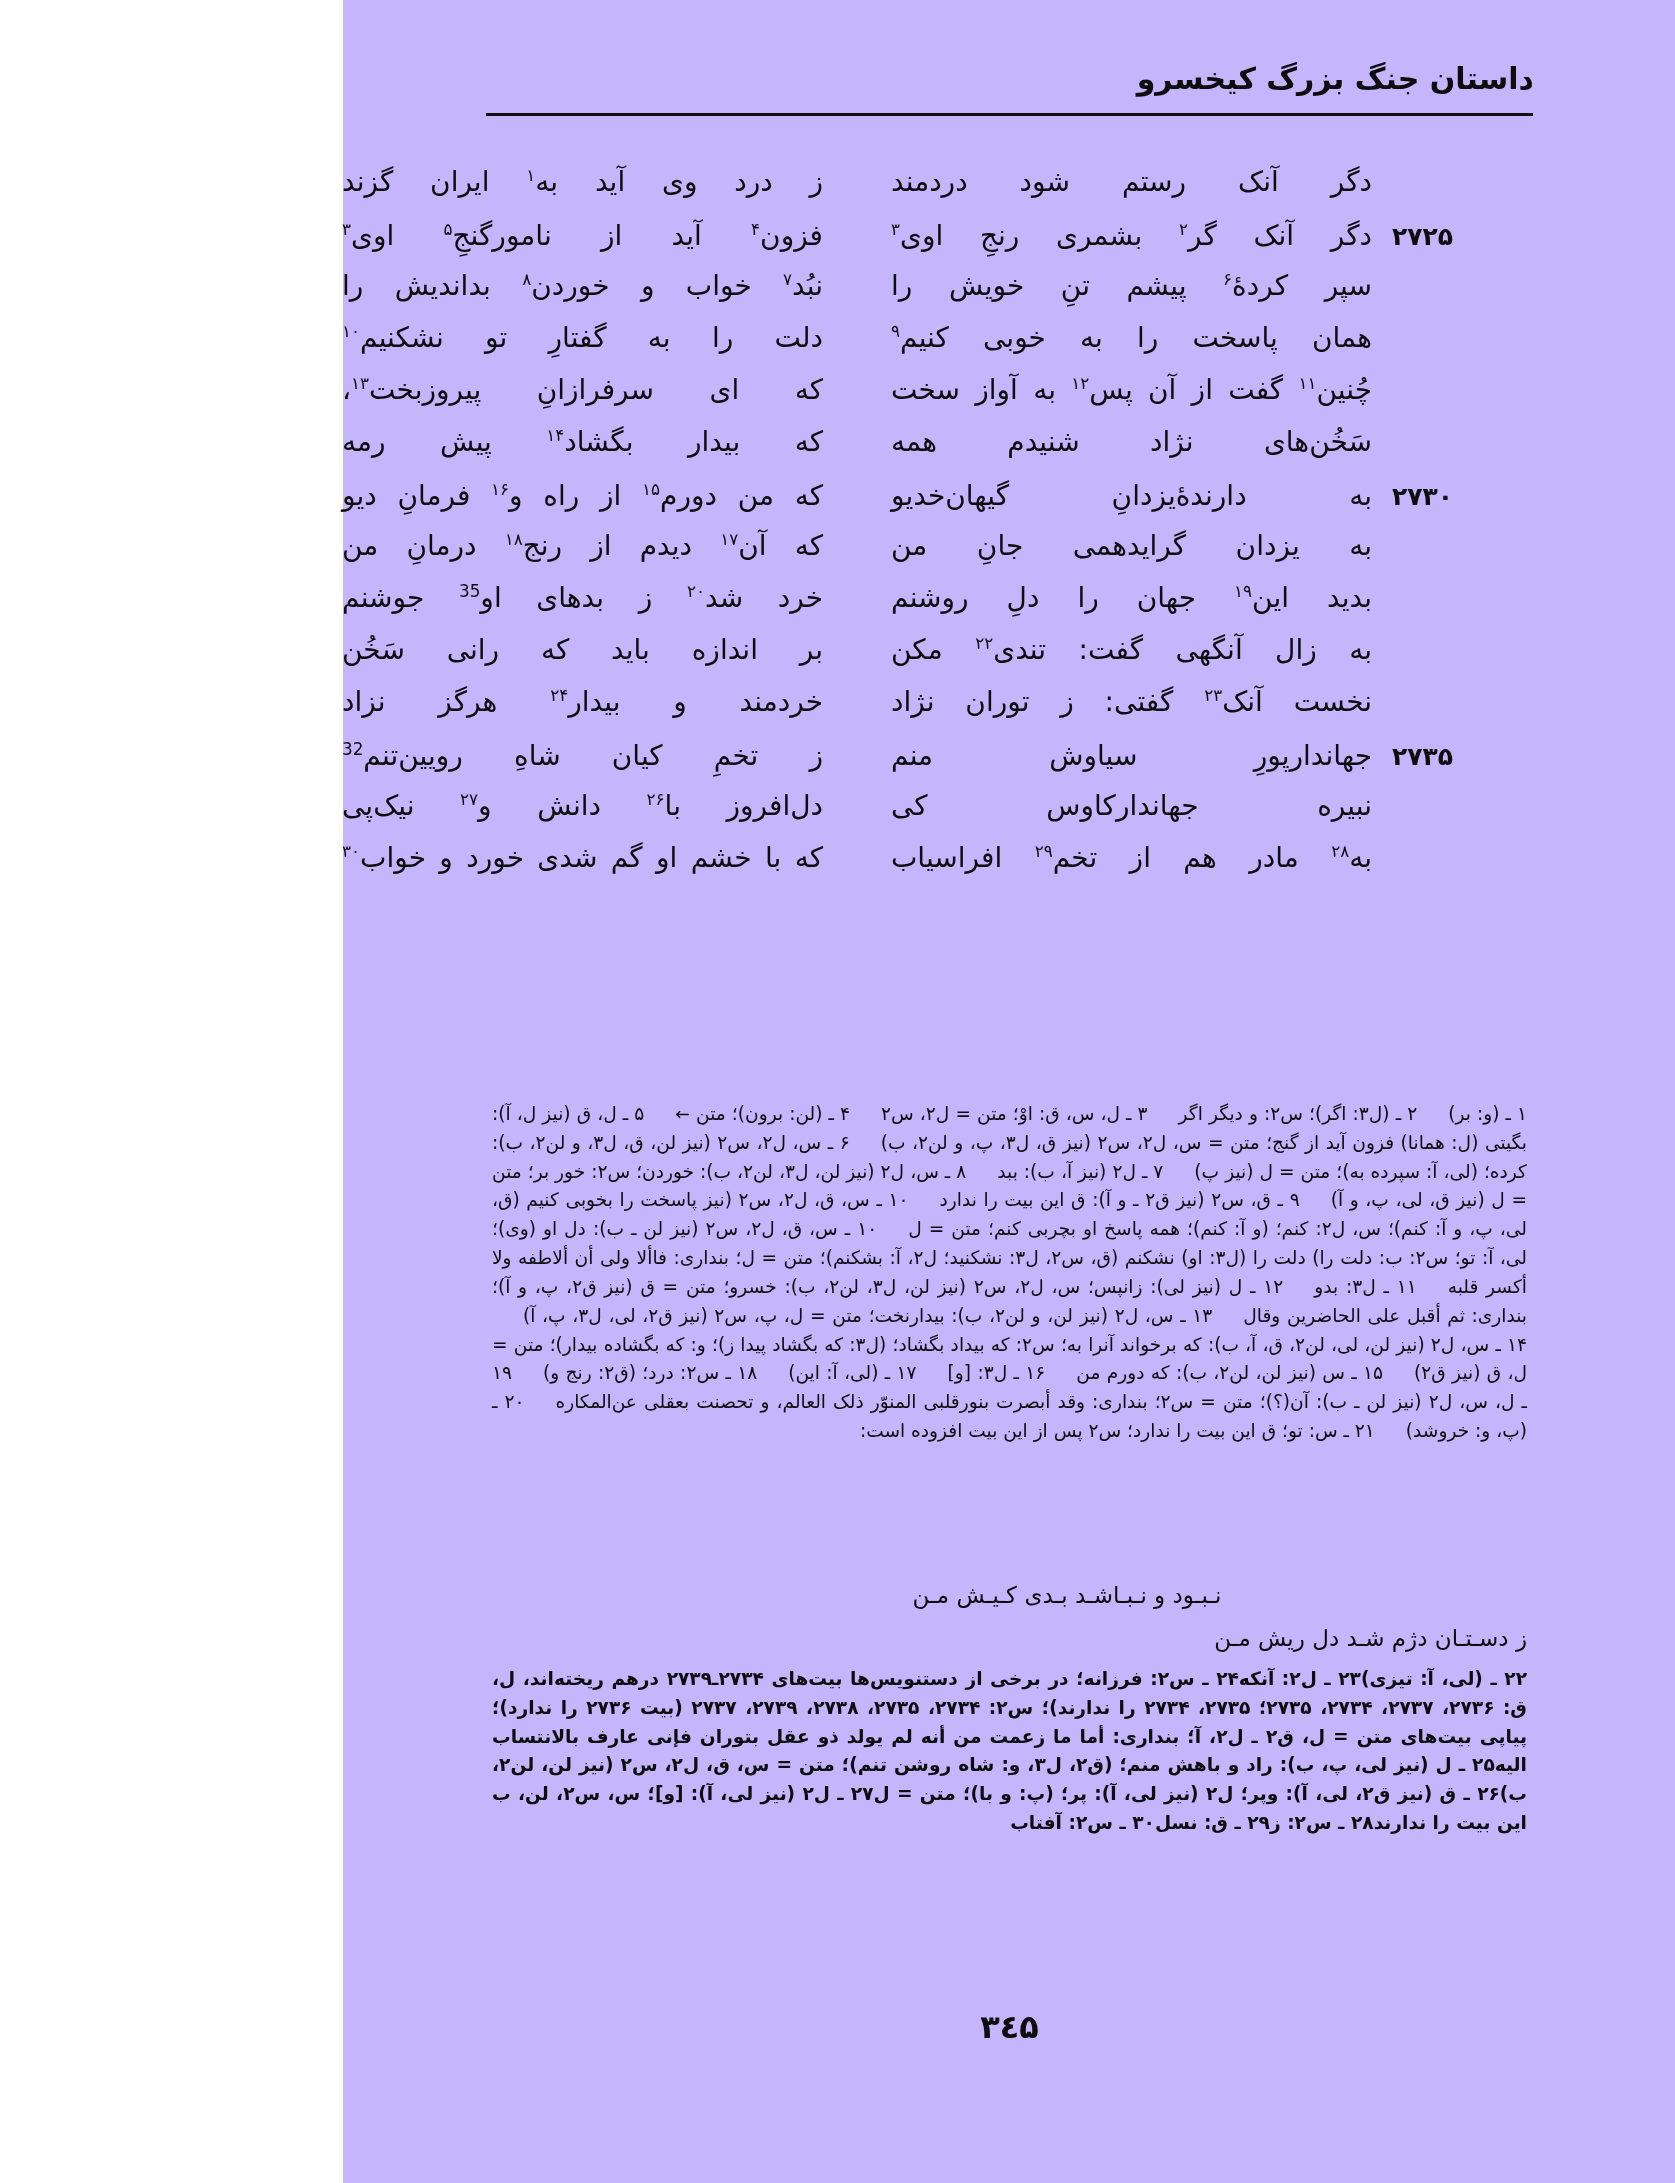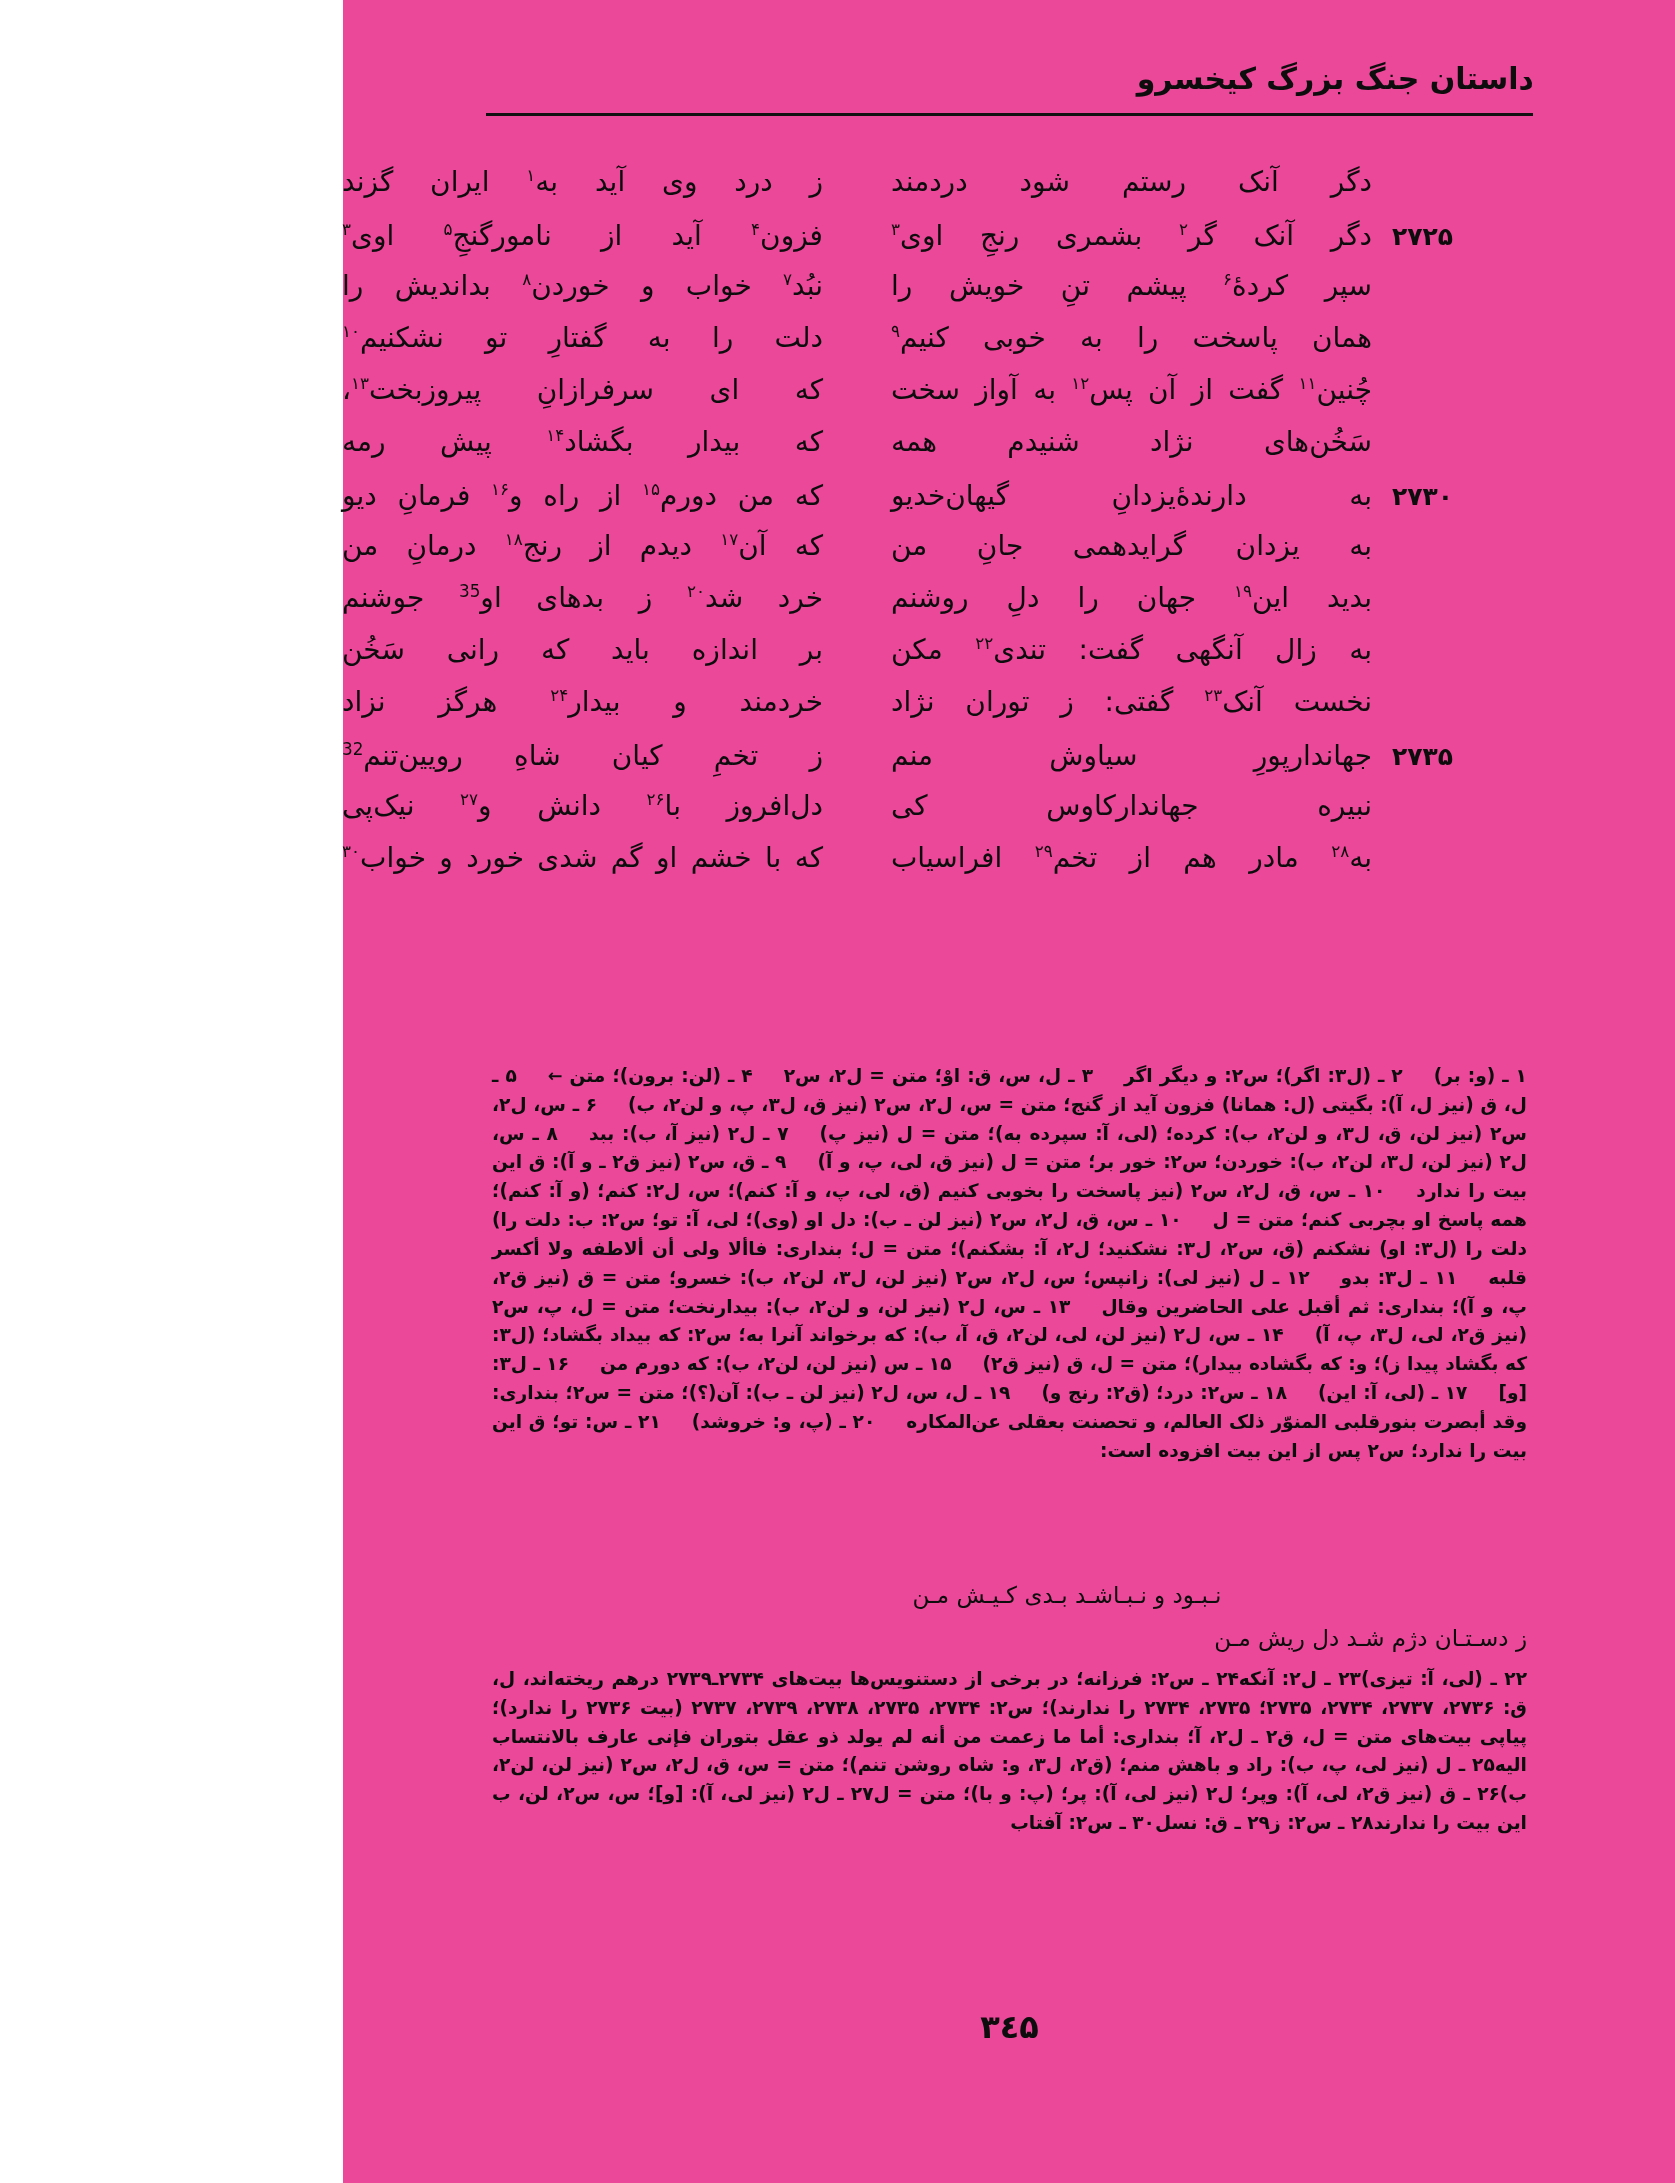--- a/index.html
+++ b/index.html
@@ -16,21 +16,21 @@
     color: #0d0d0d;
     overflow: hidden;
     direction: rtl;
   }
 
   .page {
     position: absolute;
     inset: 0;
     width: 1333px;
     height: 2183px;
-    background: #ec4899;
+    background: #c4b5fd;
   }
 
   
   .header-zone {
     position: absolute;
     top: 62px;
     right: 142px;
     left: 142px;
     height: 65px;
   }
@@ -95,28 +95,28 @@
   .note sup, sup.sup {
     font-size: 0.60em;
     vertical-align: super;
     line-height: 0;
     font-weight: 400;
   }
 
   
   .apparatus {
     position: absolute;
-    top: 1062px;
+    top: 1100px;
     right: 149px;
     left: 149px;
     font-size: 18.6px;
     line-height: 1.55;
     text-align: justify;
     text-align-last: right;
-    font-weight: 700;
+    font-weight: 400;
   }
   .apparatus p {
     margin: 0 0 0 0;
     text-align: justify;
     text-align-last: right;
   }
   .apparatus .note {
     display: inline;
   }
   .apparatus .gap {

